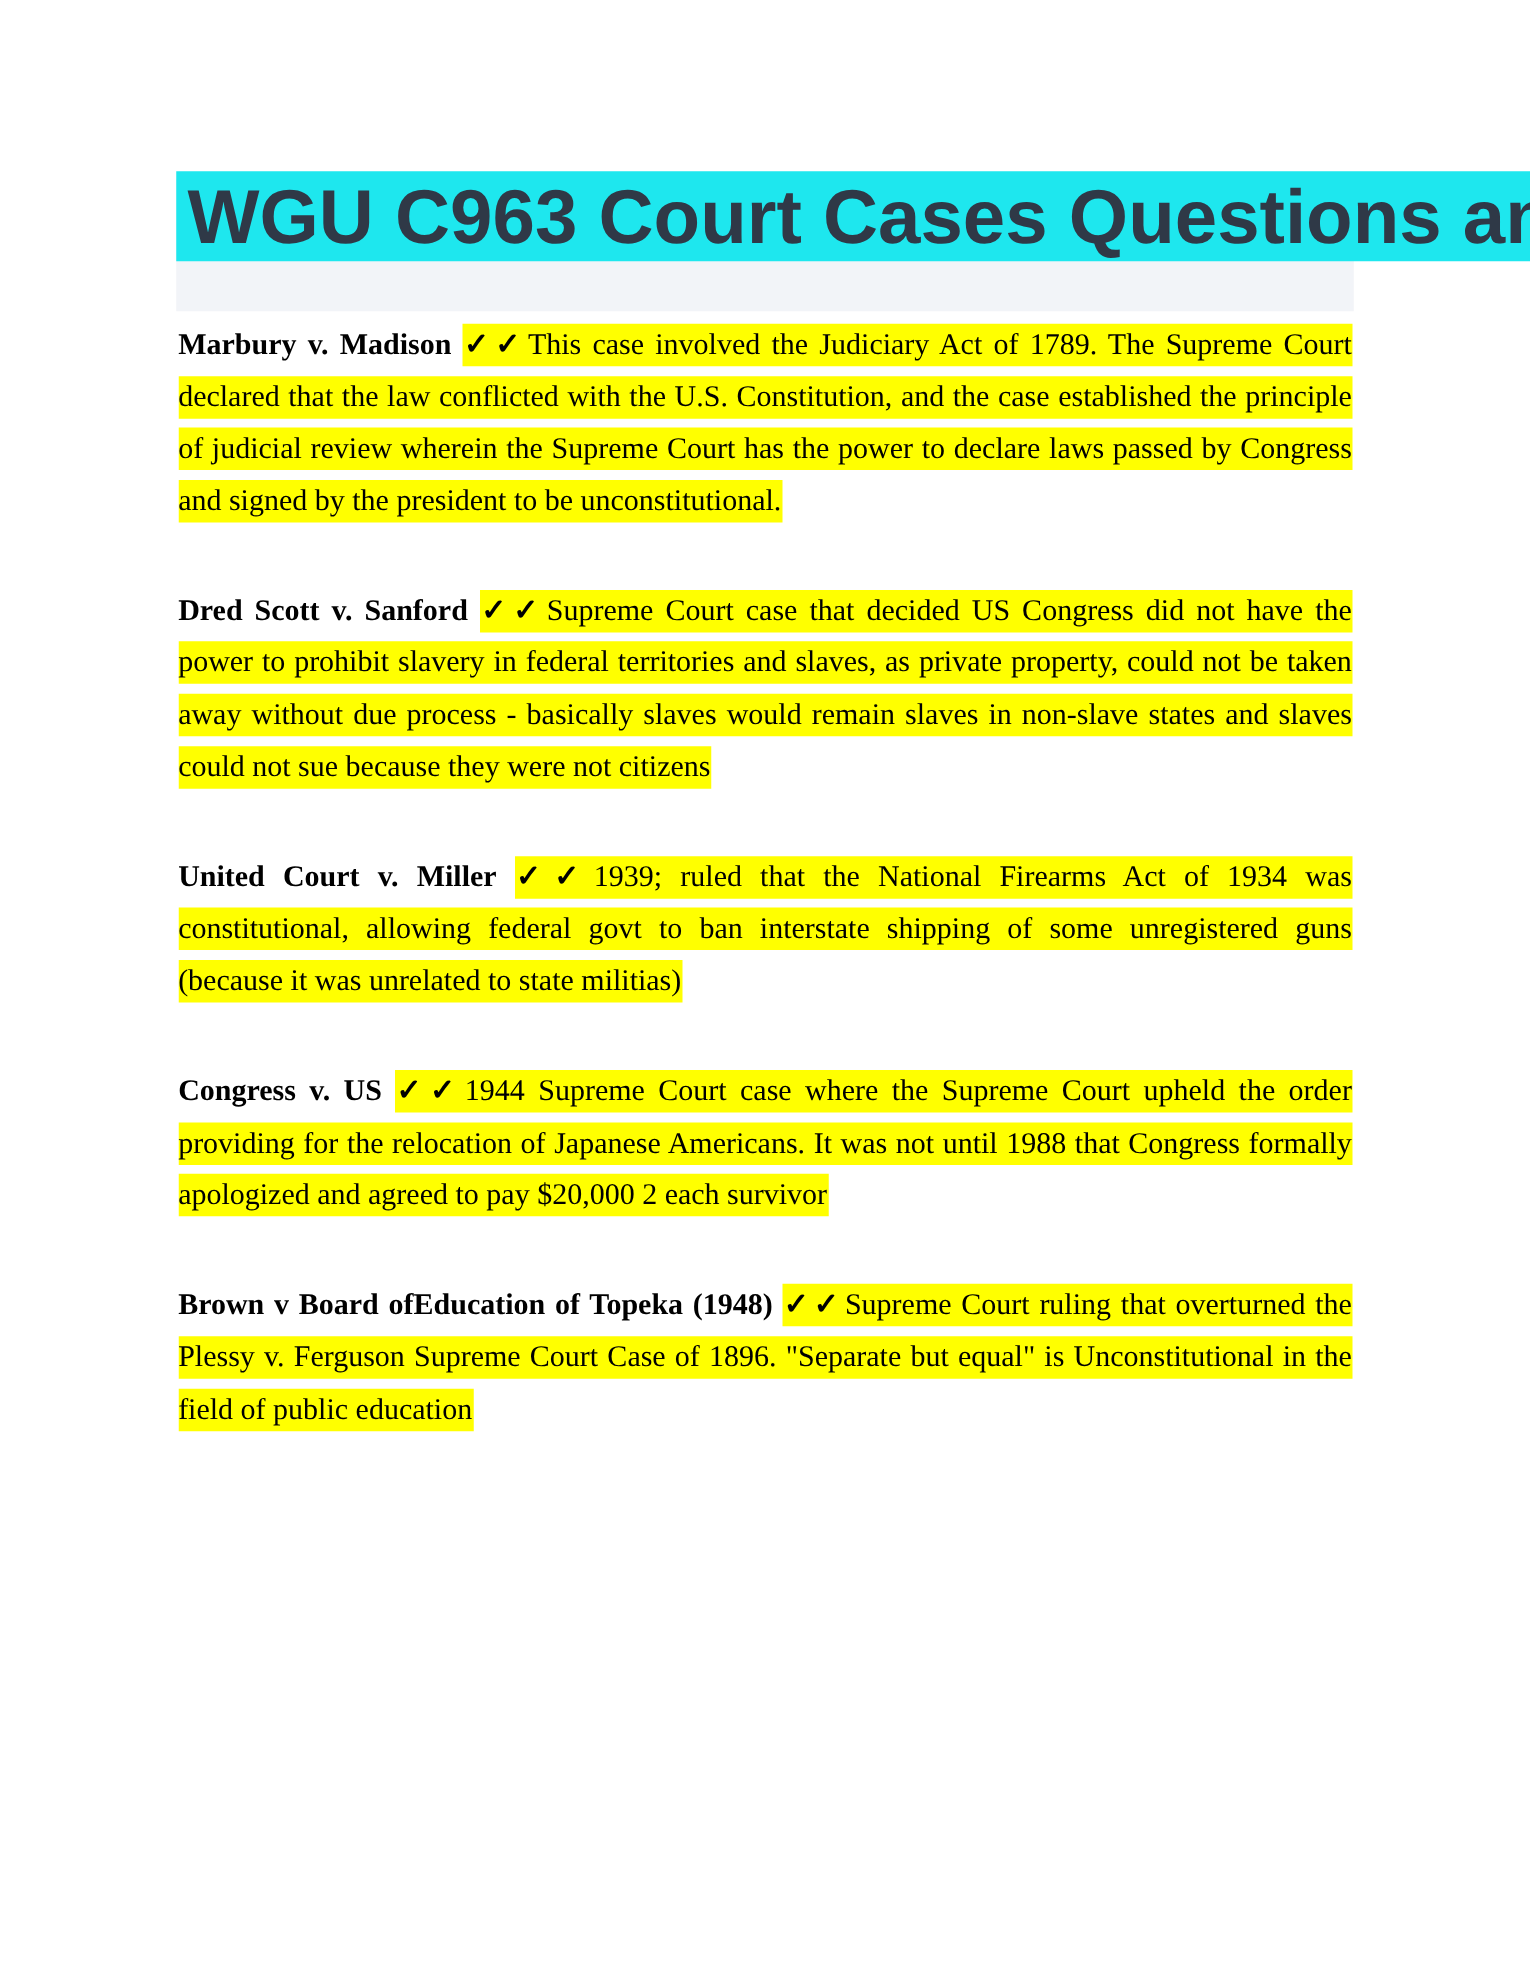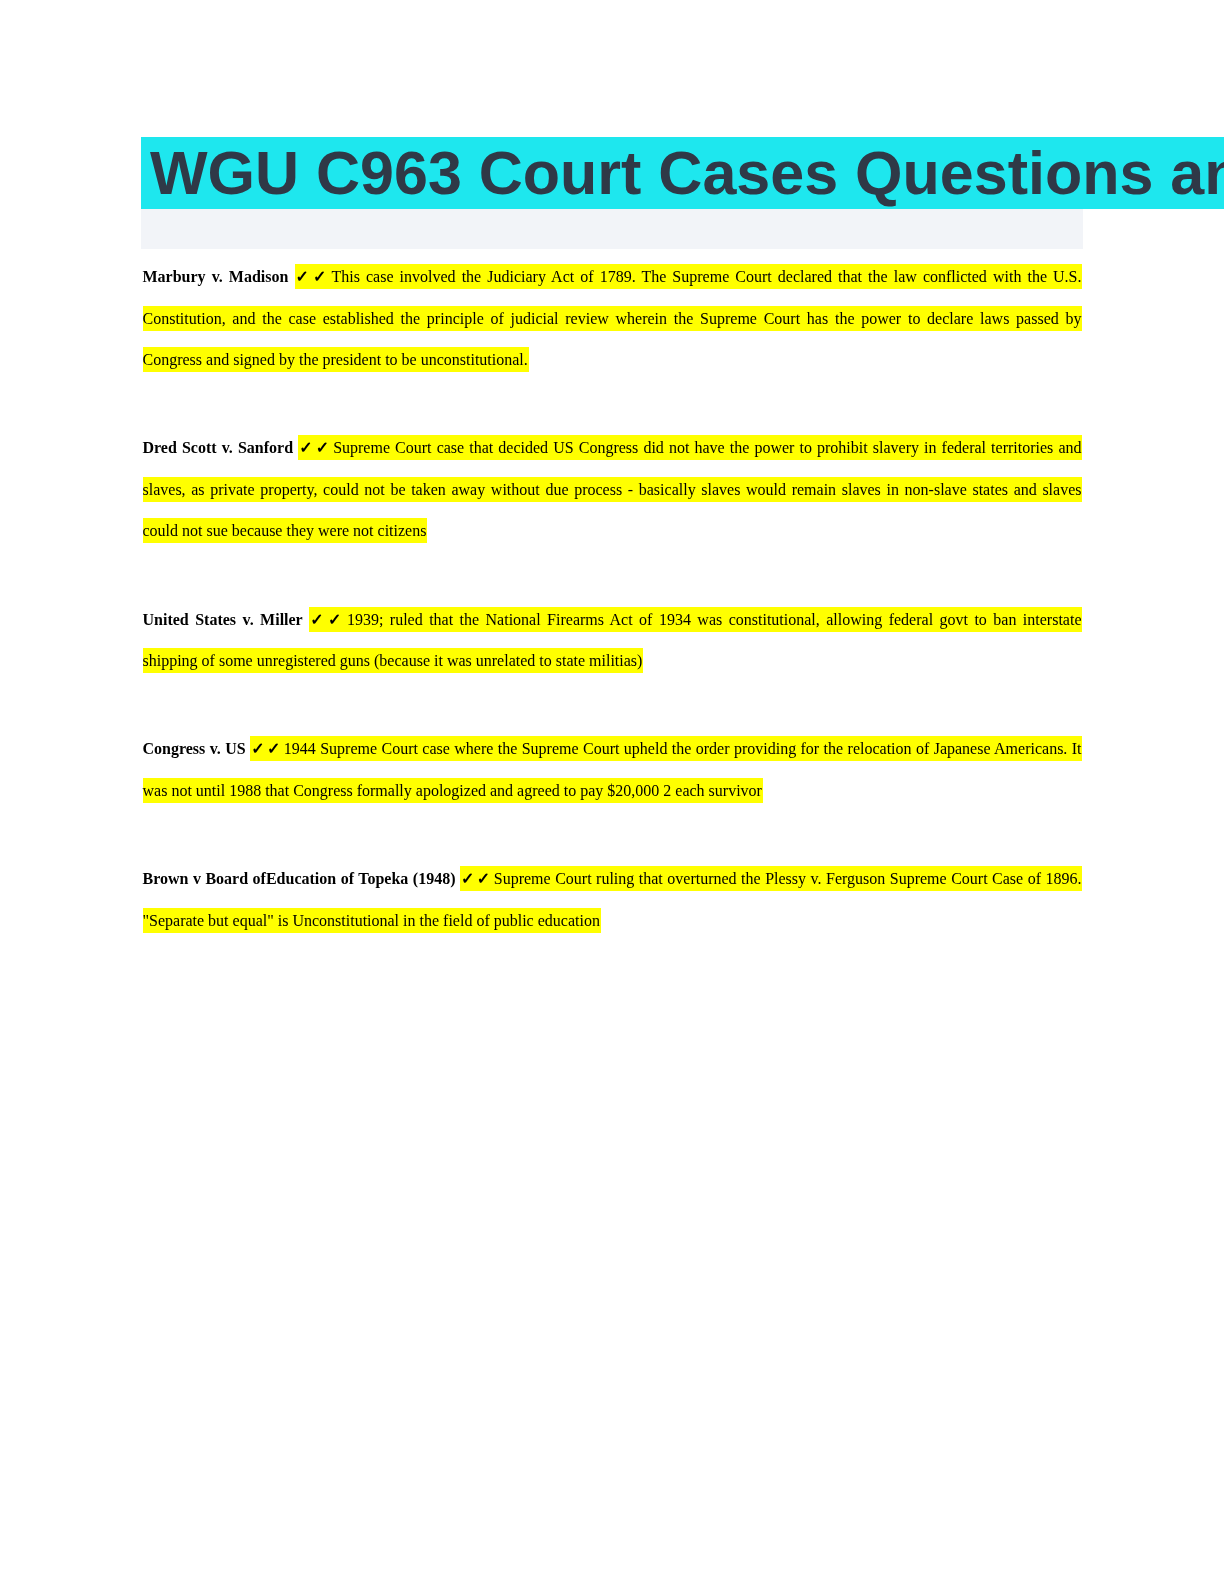--- a/index.html
+++ b/index.html
@@ -40,21 +40,21 @@
     -webkit-box-decoration-break: clone;
     box-decoration-break: clone;
   }
   .band-space {
     height: 48px;
   }
   
   .content {
     width: 939px;
     margin: 7px auto 0 auto;
-    font-size: 16px;
+    font-size: 24px;
     line-height: 41.6px;
     text-align: justify;
   }
   p.qa {
     margin: 0 0 46.5px 0;
   }
   .term {
     font-weight: bold;
     color: #000;
   }
@@ -86,21 +86,21 @@
     <mark class="answer"><span class="checks">✓✓</span><span>This case involved the Judiciary Act of 1789. The Supreme Court declared that the law conflicted with the U.S. Constitution, and the case established the principle of judicial review wherein the Supreme Court has the power to declare laws passed by Congress and signed by the president to be unconstitutional.</span></mark>
   </p>
 
   <p class="qa">
     <strong class="term">Dred Scott v. Sanford</strong>
     <mark class="answer"><span class="checks">✓✓</span><span>Supreme Court case that decided US Congress did not have the power to prohibit slavery in federal territories and slaves, as private property, could not be taken away without due process - basically slaves would remain slaves in non-slave states and slaves could not sue because they were not citizens</span></mark>
   </p>
 
 
   <p class="qa">
-    <strong class="term">United States v. Miller</strong>
+    <strong class="term">United Court v. Miller</strong>
     <mark class="answer"><span class="checks">✓✓</span><span>1939; ruled that the National Firearms Act of 1934 was constitutional, allowing federal govt to ban interstate shipping of some unregistered guns (because it was unrelated to state militias)</span></mark>
   </p>
 
   <p class="qa">
     <strong class="term">Congress v. US</strong>
     <mark class="answer"><span class="checks">✓✓</span><span>1944 Supreme Court case where the Supreme Court upheld the order providing for the relocation of Japanese Americans. It was not until 1988 that Congress formally apologized and agreed to pay $20,000 2 each survivor</span></mark>
   </p>
 
   <p class="qa">
     <strong class="term">Brown v Board ofEducation of Topeka (1948)</strong>

